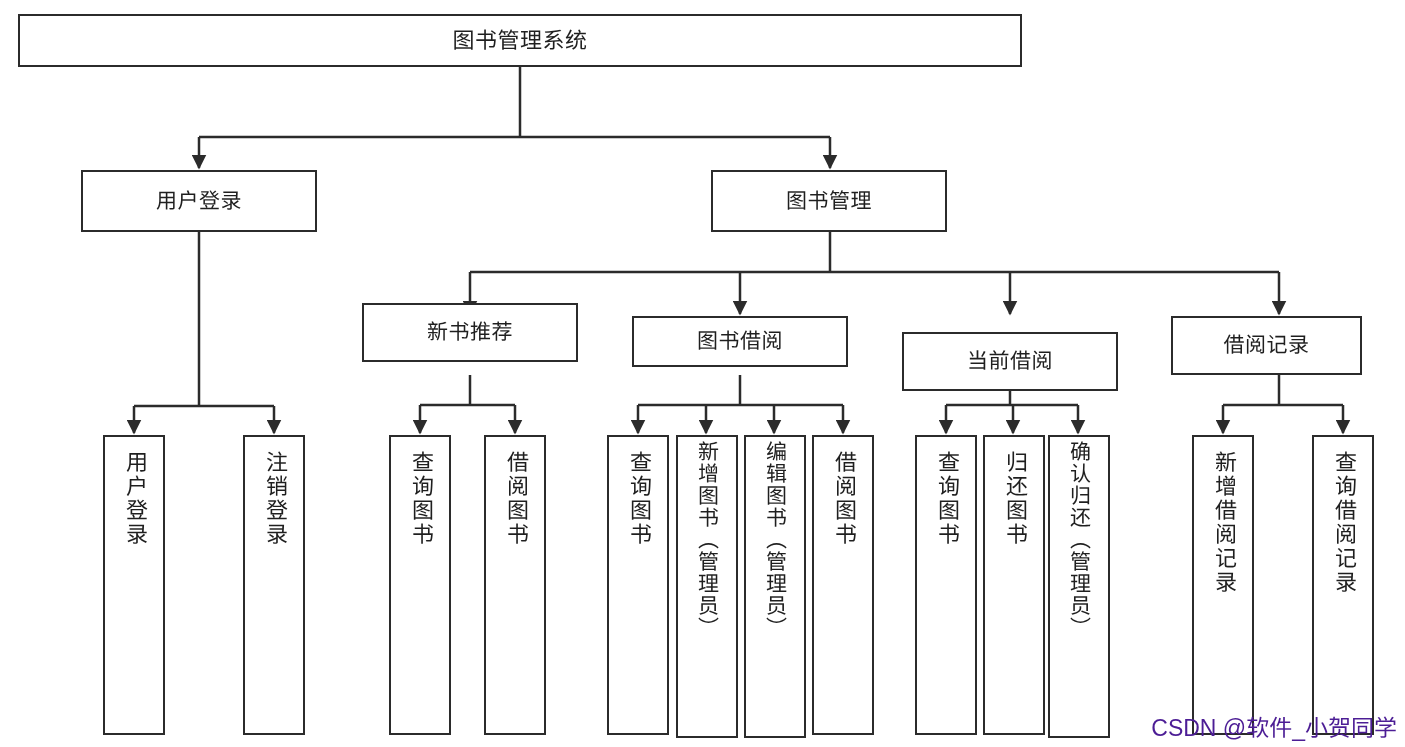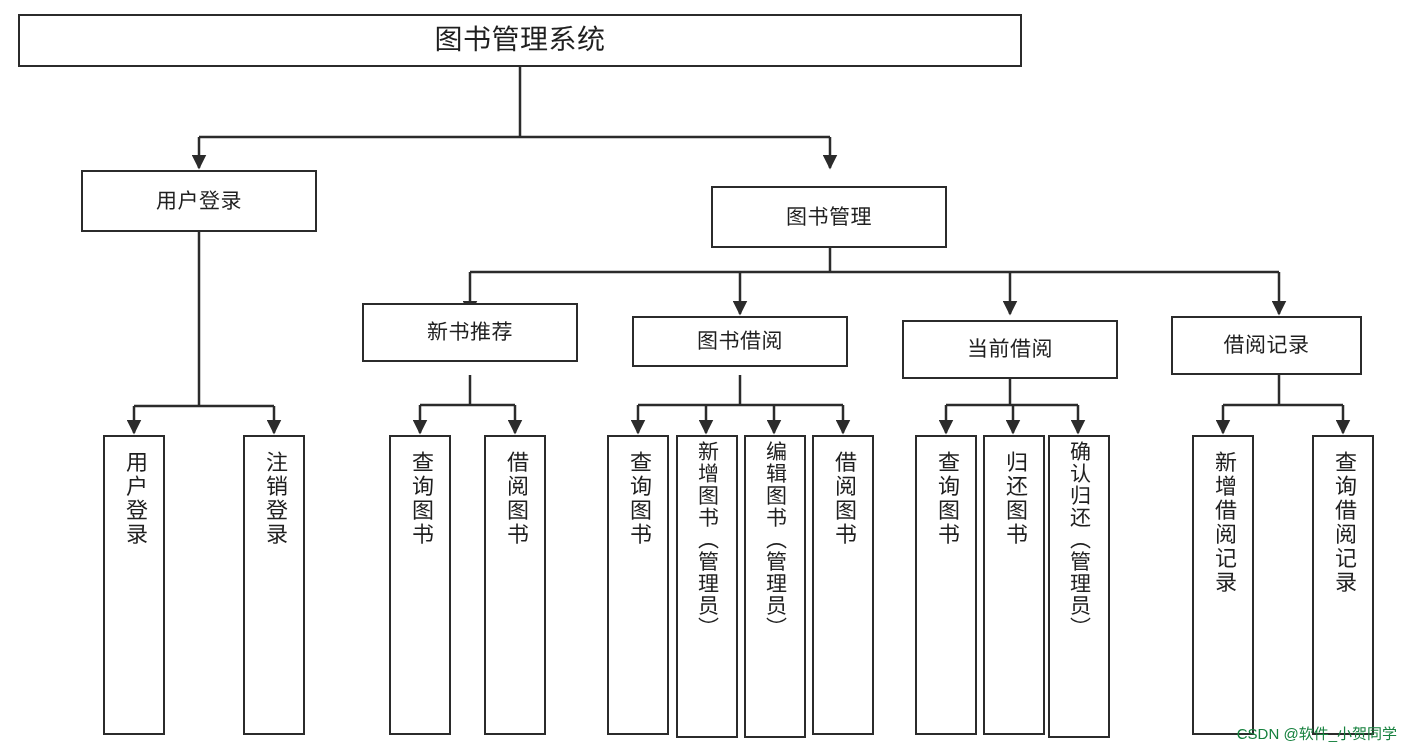--- a/index.html
+++ b/index.html
@@ -41,21 +41,21 @@
     line-height: 1.08;
     text-align: center;
     white-space: nowrap;
   }
   
   .node.horiz .node-label {
     font-size: 21px;
     letter-spacing: 0.5px;
   }
   .node.root .node-label {
-    font-size: 28px;
+    font-size: 22px;
   }
   
   .node.vert {
     align-items: flex-start;
     justify-content: center;
     padding-top: 14px;
   }
   .node.vert .node-label {
     writing-mode: vertical-rl;
     text-orientation: upright;
@@ -69,22 +69,22 @@
     padding-top: 4px;
   }
   .node.vert.tight .node-label {
     font-size: 21px;
     letter-spacing: 1px;
   }
   #watermark {
     position: absolute;
     right: 8px;
     bottom: 4px;
-    font-size: 15px;
-    color: #15803d;
+    font-size: 23px;
+    color: #4c1d95;
     z-index: 5;
     white-space: nowrap;
     font-family: "Liberation Sans", "DejaVu Sans", sans-serif;
   }
 </style>
 </head>
 <body>
 
 <div id="diagram-root">
 
@@ -138,31 +138,31 @@
     </g>
   </svg>
 
   <div class="node horiz root" style="left:18px; top:14px; width:1004px; height:53px;">
     <span class="node-label">图书管理系统</span>
   </div>
 
   <div class="node horiz" style="left:81px; top:170px; width:236px; height:62px;">
     <span class="node-label">用户登录</span>
   </div>
-  <div class="node horiz" style="left:711px; top:170px; width:236px; height:62px;margin-top:16px;">
+  <div class="node horiz" style="left:711px; top:170px; width:236px; height:62px;">
     <span class="node-label">图书管理</span>
   </div>
 
   <div class="node horiz" style="left:362px; top:303px; width:216px; height:59px;">
     <span class="node-label">新书推荐</span>
   </div>
   <div class="node horiz" style="left:632px; top:316px; width:216px; height:51px;">
     <span class="node-label">图书借阅</span>
   </div>
-  <div class="node horiz" style="left:902px; top:320px; width:216px; height:59px;">
+  <div class="node horiz" style="left:902px; top:332px; width:216px; height:59px;">
     <span class="node-label">当前借阅</span>
   </div>
   <div class="node horiz" style="left:1171px; top:316px; width:191px; height:59px;">
     <span class="node-label">借阅记录</span>
   </div>
 
   <div class="node vert" style="left:103px; top:435px; width:62px; height:300px;">
     <span class="node-label">用户登录</span>
   </div>
   <div class="node vert" style="left:243px; top:435px; width:62px; height:300px;">

